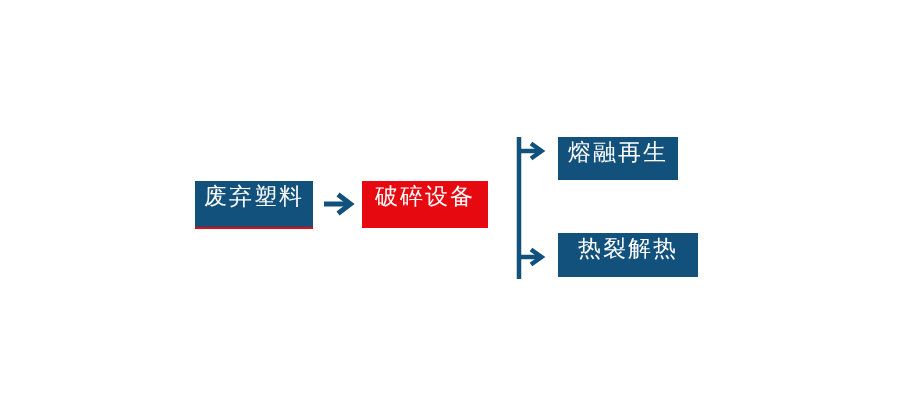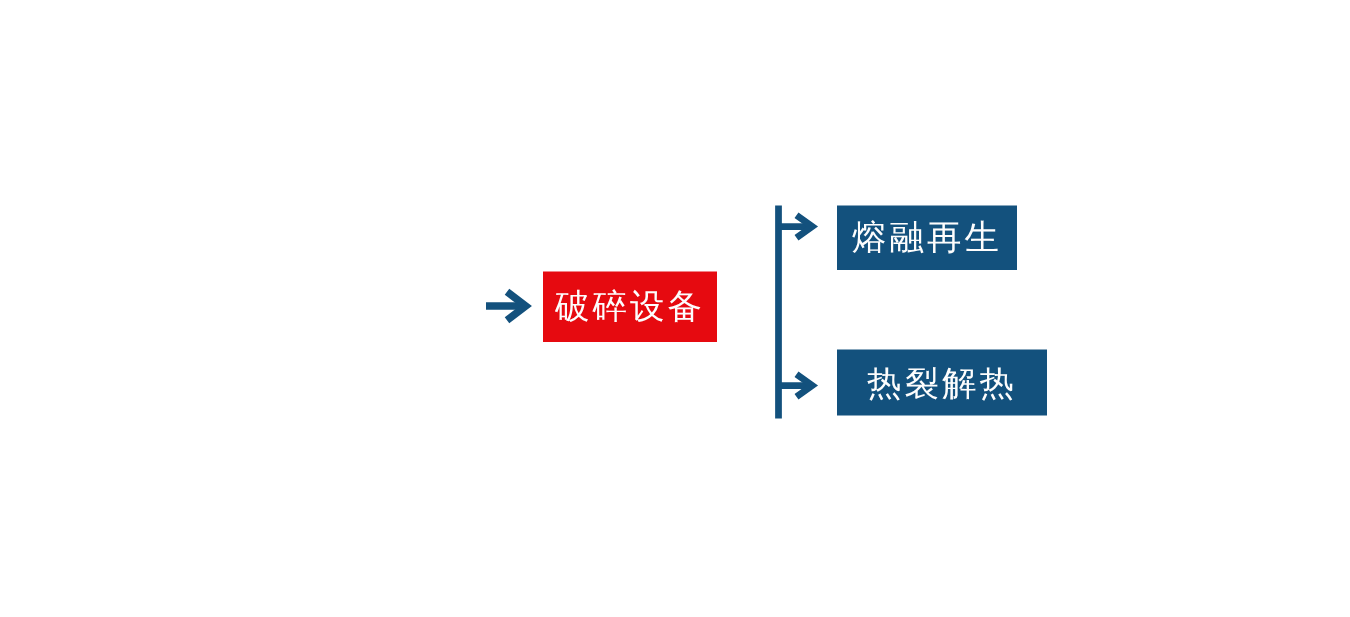--- a/index.html
+++ b/index.html
@@ -11,40 +11,39 @@
   .canvas {
     position: relative;
     width: 900px;
     height: 411px;
     background: #ffffff;
     overflow: hidden;
   }
   .node {
     position: absolute;
     display: flex;
-    align-items: center;
     justify-content: center;
     color: #fdfdfd;
     font-size: 23px;
     font-weight: 400;
     letter-spacing: 2px;
     white-space: nowrap;
     box-sizing: border-box;
   }
   .node-blue { background: #13517d; }
   .node-red  { background: #e60a10; }
 
   .node-source {
     left: 195px; top: 181px;
     width: 118px; height: 48px;
     border-bottom: 2px solid #e60a10;
   }
   .node-process {
     left: 362px; top: 181px;
-    width: 116px; height: 47px;
+    width: 126px; height: 47px;
   }
   .node-branch-top {
     left: 558px; top: 137px;
     width: 120px; height: 43px;
   }
   .node-branch-bottom {
     left: 558px; top: 233px;
     width: 140px; height: 44px;
   }
 
@@ -61,20 +60,23 @@
   svg .stroke {
     stroke: #13517d;
     fill: none;
   }
 </style>
 </head>
 <body>
 
 <div class="canvas">
 
+  <div class="node node-blue node-source">
+    <span>废弃塑料</span>
+  </div>
 
   <svg class="arrow-mid" viewBox="0 0 34 32" aria-hidden="true">
     <line class="stroke" x1="2" y1="16" x2="26" y2="16" stroke-width="5"></line>
     <polyline class="stroke" points="16,6.5 28.5,16 16,25.5" stroke-width="5"></polyline>
   </svg>
 
   <div class="node node-red node-process">
     <span>破碎设备</span>
   </div>
 

